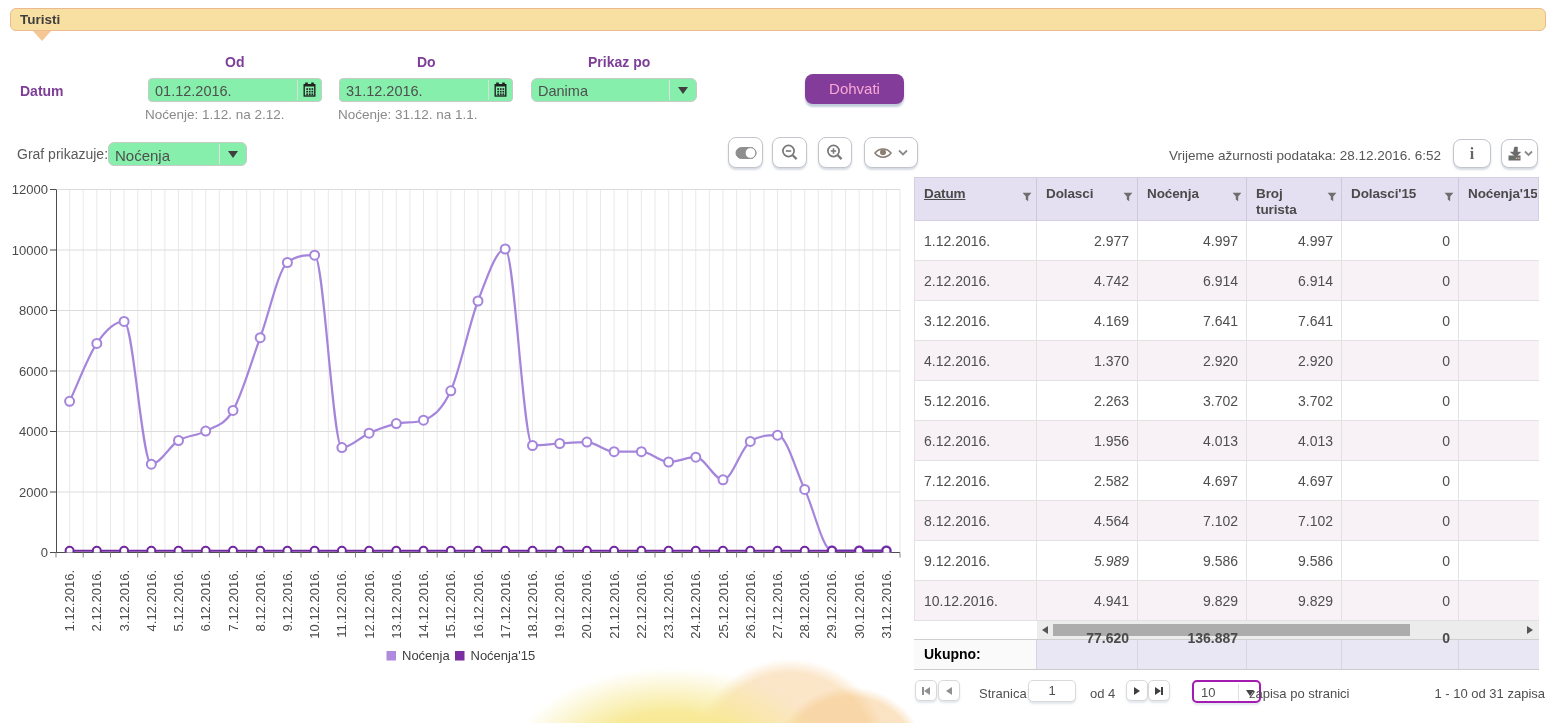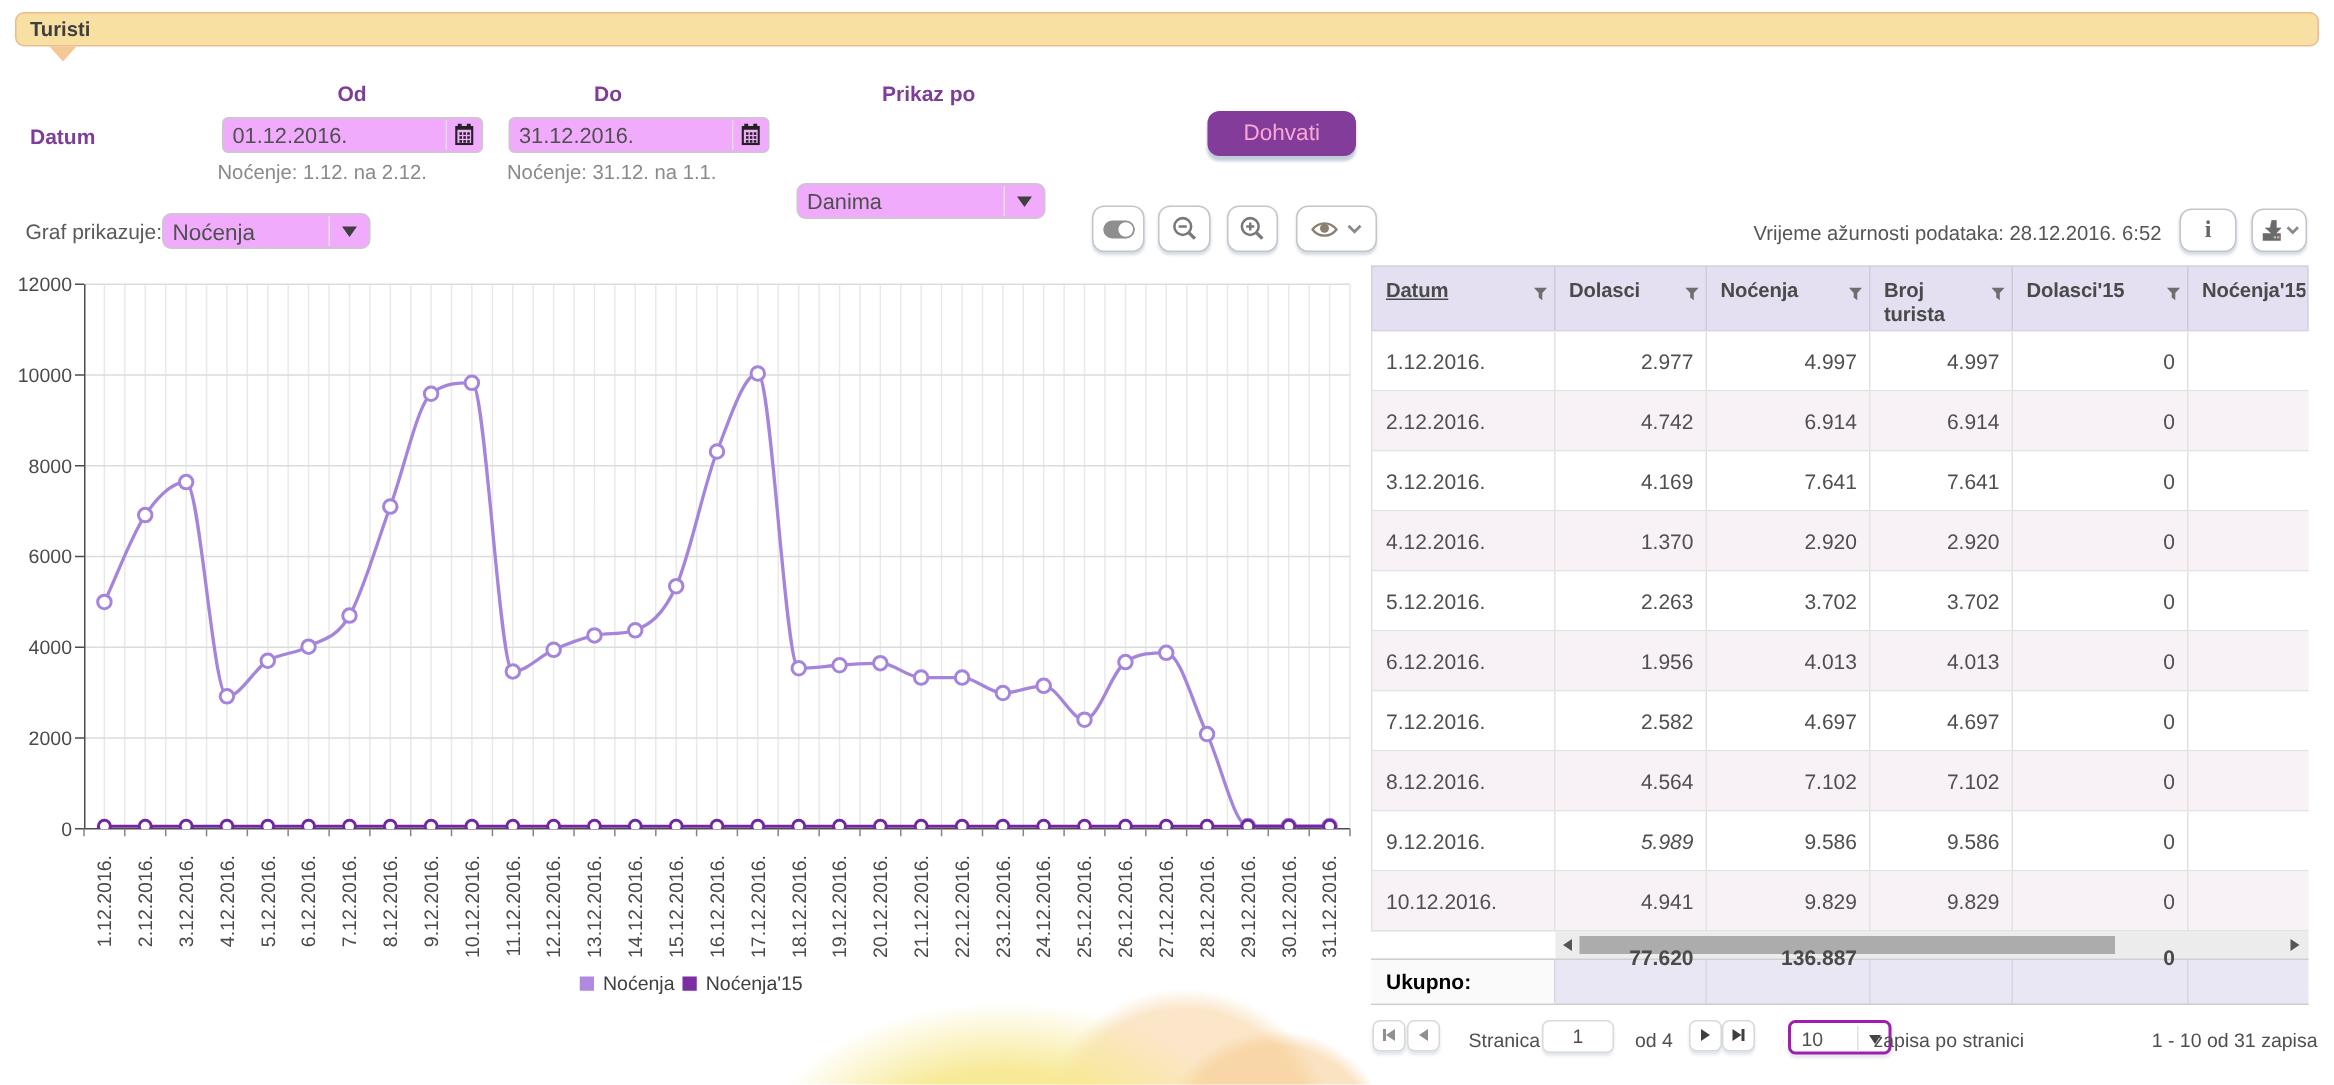--- a/index.html
+++ b/index.html
@@ -1,19 +1,19 @@
 <!DOCTYPE html>
 <html><head><meta charset="utf-8"><title>Turisti</title>
 <style>
 *{margin:0;padding:0;}
 html,body{width:1556px;height:723px;background:#fff;overflow:hidden;font-family:"Liberation Sans",sans-serif;}
 #page{position:relative;width:1556px;height:723px;overflow:hidden;}
 svg text{font-family:"Liberation Sans",sans-serif;}
 .plbl{position:absolute;font-size:14px;font-weight:bold;color:#7d3e98;}
-.tbox{position:absolute;top:78px;height:24px;background:#f0abfc;border:1px solid #c9c9c9;border-radius:4px;box-sizing:border-box;font-size:14.5px;color:#4f4f4f;}
+.tbox{position:absolute;top:78px;height:24px;background:#86efac;border:1px solid #c9c9c9;border-radius:4px;box-sizing:border-box;font-size:14.5px;color:#4f4f4f;}
 .tbox .txt{position:absolute;left:6px;top:4px;}
 .helper{position:absolute;top:107px;font-size:13.5px;color:#8a8a8a;}
 .toolbtn{position:absolute;top:137px;height:31px;background:#fff;border:1px solid #c2c6cb;border-radius:8px;box-sizing:border-box;box-shadow:0 2px 2px rgba(165,172,190,.45);display:flex;align-items:center;justify-content:center;}
 .hcell{position:absolute;font-size:13.5px;font-weight:bold;color:#4a4a4a;line-height:16px;white-space:nowrap;overflow:hidden;letter-spacing:-0.1px;}
 .dcell{position:absolute;font-size:14px;color:#4f4f4f;line-height:40px;}
 .ncell{position:absolute;font-size:14px;color:#4f4f4f;line-height:40px;text-align:right;}
 .ukl{position:absolute;left:924px;top:640px;font-size:14px;font-weight:bold;color:#000000;line-height:29px;}
 .uknum{position:absolute;top:624px;font-size:14px;font-weight:bold;color:#4a4a4a;line-height:29px;text-align:right;}
 .pgbtn{position:absolute;top:680px;width:22px;height:21px;background:#fff;border:1px solid #d9d9d9;border-radius:5px;box-sizing:border-box;text-align:center;line-height:17px;box-shadow:0 2px 2px rgba(200,208,222,.5);}
 .ptxt{position:absolute;top:686px;font-size:13px;color:#4f4f4f;}
@@ -26,21 +26,21 @@
 <div class="blob" style="left:690px;top:658px;width:200px;height:200px;border-radius:50%;background:radial-gradient(closest-side,rgba(246,199,134,0.45) 85%,rgba(246,199,134,0) 99%);"></div>
     <div class="blob" style="left:770px;top:686px;width:160px;height:160px;border-radius:50%;background:radial-gradient(closest-side,rgba(246,199,134,0.5) 86%,rgba(246,199,134,0) 99%);"></div>
     <div class="blob" style="left:510px;top:668px;width:320px;height:190px;border-radius:50%;background:radial-gradient(closest-side,rgba(247,233,148,0.97) 52%,rgba(247,233,148,0) 100%);"></div>
 
 <div style="position:absolute;left:914px;top:671px;width:642px;height:52px;background:#fff;"></div>
 <div style="position:absolute;left:10px;top:8px;width:1536px;height:23px;background:#f8e0a3;border:1px solid #ecba8e;border-radius:6px;box-sizing:border-box;"></div>
 <div style="position:absolute;left:20px;top:12px;font-size:13.5px;font-weight:bold;color:#3f3f3f;">Turisti</div>
 <div style="position:absolute;left:33px;top:31px;width:0;height:0;border-left:9px solid transparent;border-right:9px solid transparent;border-top:10px solid #f4c794;"></div>
 
 <div class="plbl" style="left:225px;top:54px;">Od</div>
-<div class="plbl" style="left:396px;top:54px;">Do</div>
+<div class="plbl" style="left:417px;top:54px;">Do</div>
 <div class="plbl" style="left:588px;top:54px;">Prikaz po</div>
 <div class="plbl" style="left:20px;top:83px;">Datum</div>
 
 <div class="tbox" style="left:148px;width:174px;">
       <span class="txt">01.12.2016.</span>
       <span style="position:absolute;right:23px;top:1px;width:1px;height:20px;background:#dcdcdc;"></span>
       <span style="position:absolute;right:5px;top:3px;"><svg width="13" height="15" viewBox="0 0 13 15">
           <rect x="2.2" y="0.5" width="2.6" height="2.6" fill="#222"></rect>
           <rect x="8.2" y="0.5" width="2.6" height="2.6" fill="#222"></rect>
           <rect x="1.2" y="2.7" width="10.6" height="11.3" fill="none" stroke="#222" stroke-width="1.4"></rect>
@@ -72,21 +72,21 @@
             <rect x="8.5" y="6.2" width="1.7" height="1.7"></rect>
             <rect x="3.3" y="8.8" width="1.7" height="1.7"></rect>
             <rect x="5.9" y="8.8" width="1.7" height="1.7"></rect>
             <rect x="8.5" y="8.8" width="1.7" height="1.7"></rect>
             <rect x="3.3" y="11.4" width="1.7" height="1.7"></rect>
             <rect x="5.9" y="11.4" width="1.7" height="1.7"></rect>
             <rect x="8.5" y="11.4" width="1.7" height="1.7"></rect>
           </g>
         </svg></span>
     </div>
-<div class="tbox" style="left:531px;width:166px;border-radius:6px;margin-top:44px;">
+<div class="tbox" style="left:531px;width:166px;border-radius:6px;">
       <span class="txt">Danima</span>
       <span style="position:absolute;right:26px;top:1px;width:1px;height:20px;background:#e2e2e2;"></span>
       <span style="position:absolute;right:8px;top:8px;width:0;height:0;border-left:5px solid transparent;border-right:5px solid transparent;border-top:7px solid #3f3f3f;"></span>
     </div>
 
 <div class="helper" style="left:145px;">Noćenje: 1.12. na 2.12.</div>
 <div class="helper" style="left:338px;">Noćenje: 31.12. na 1.1.</div>
 
 <div style="position:absolute;left:805px;top:74px;width:99px;height:30px;background:#833c9a;border-radius:8px;box-shadow:0 3px 2px rgba(186,198,214,.9);color:#f9a8d4;font-size:15px;text-align:center;line-height:30px;">Dohvati</div>
 

